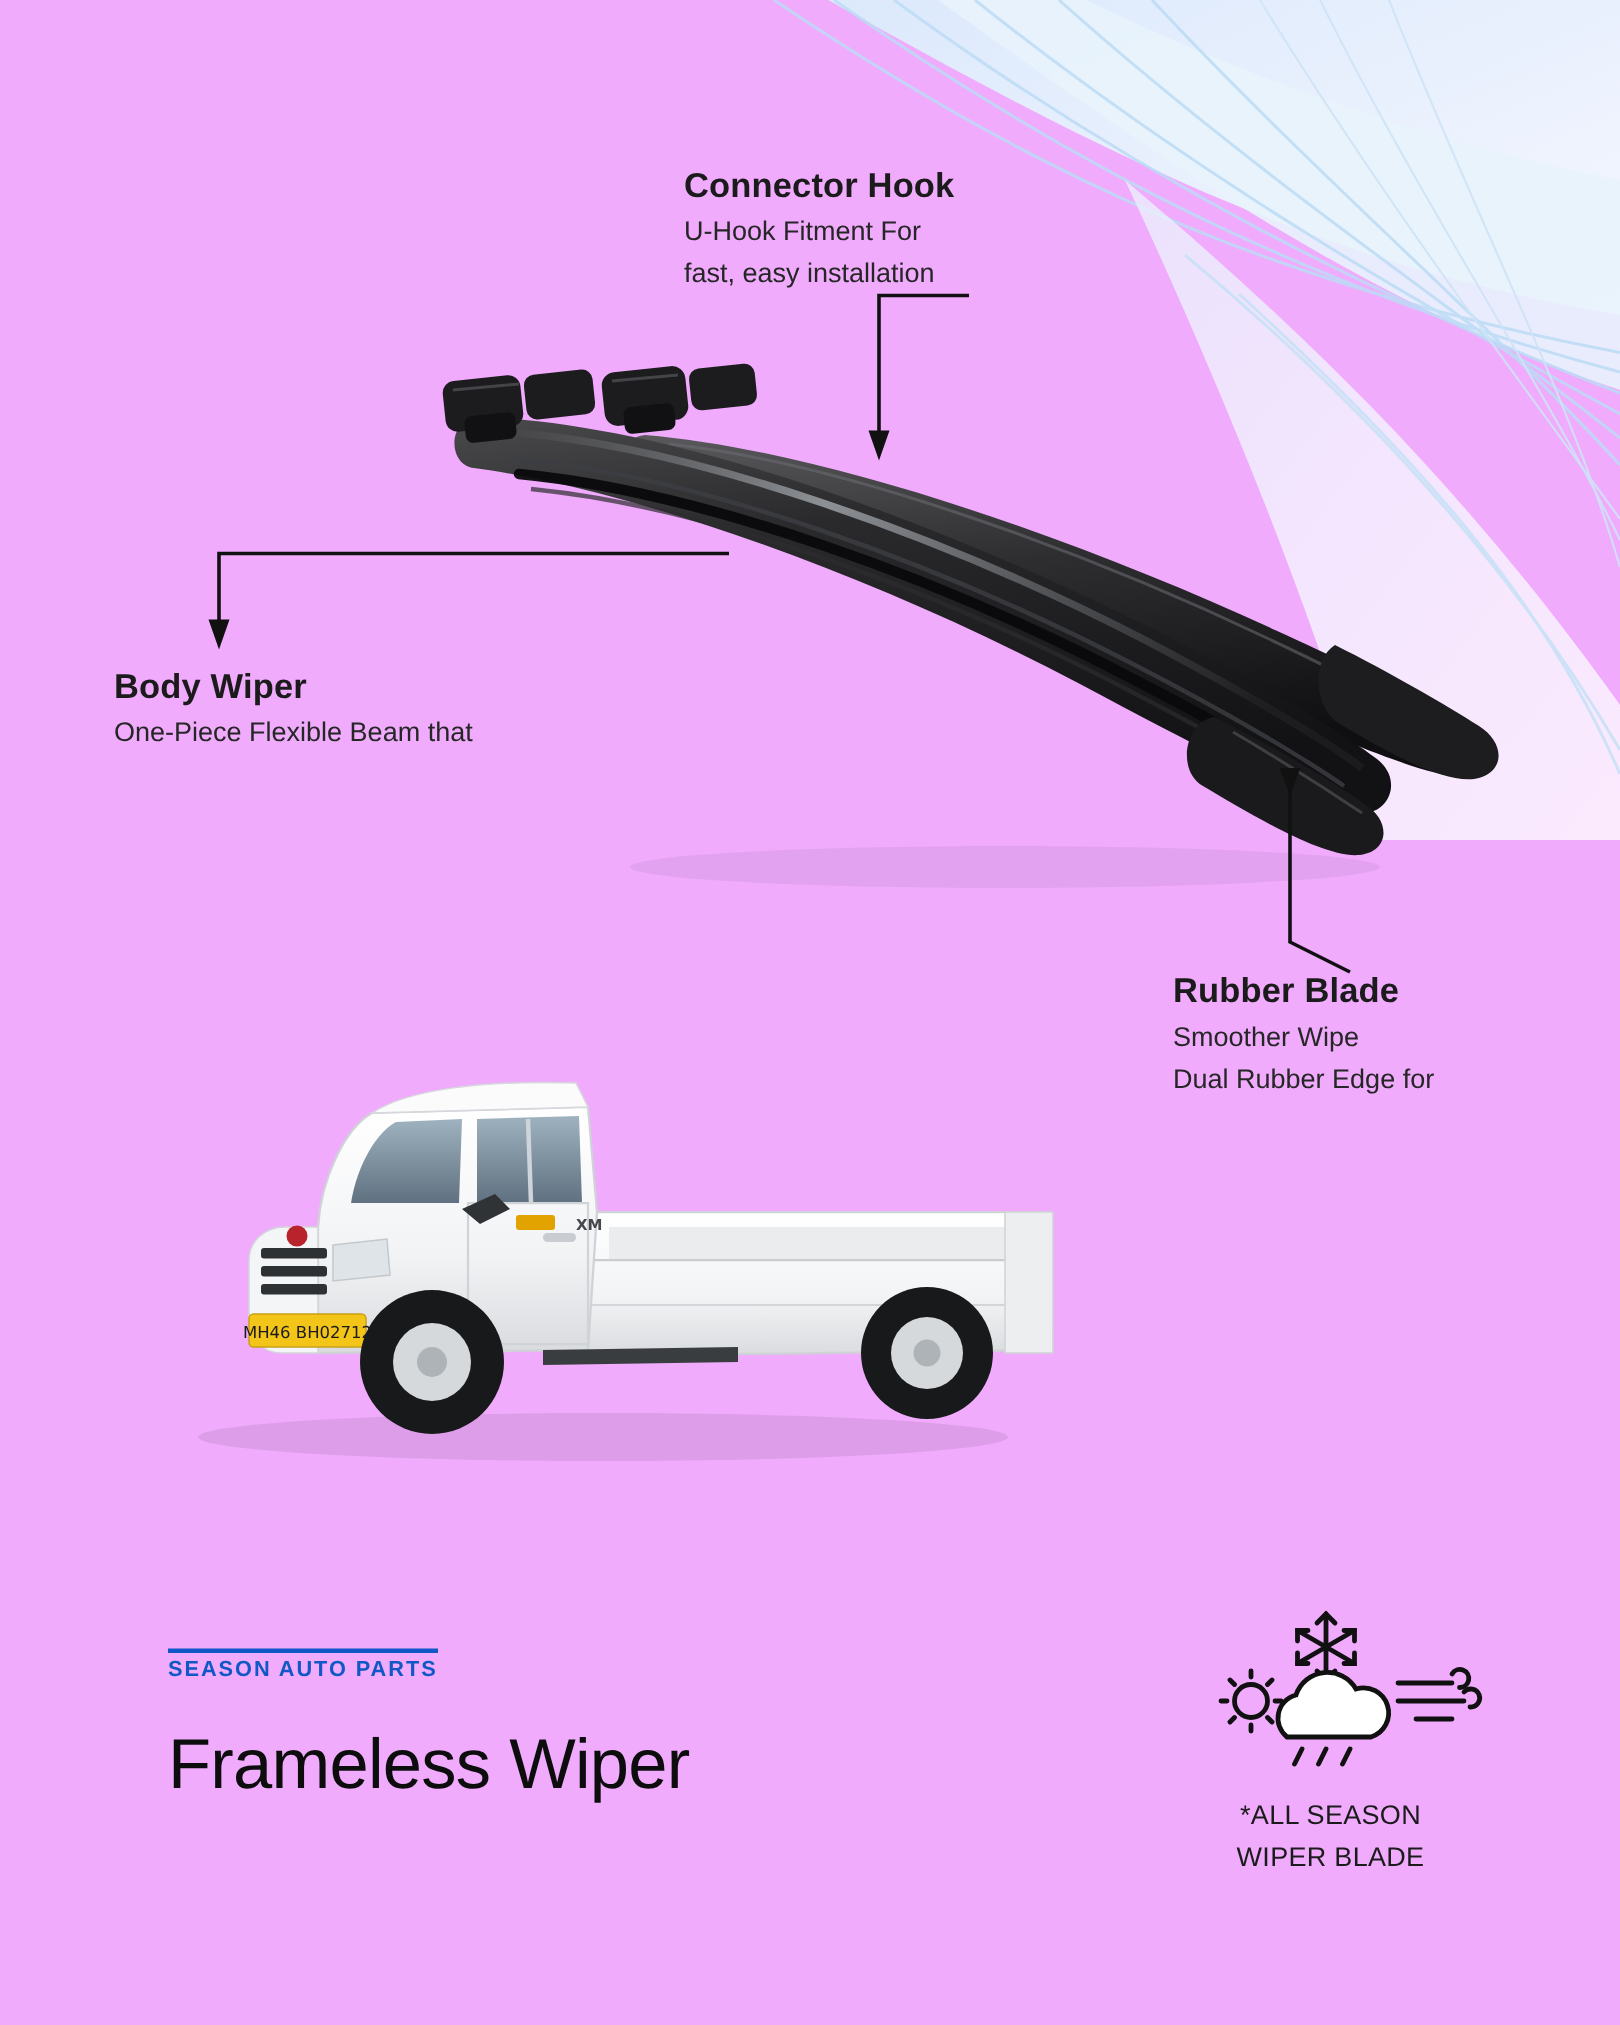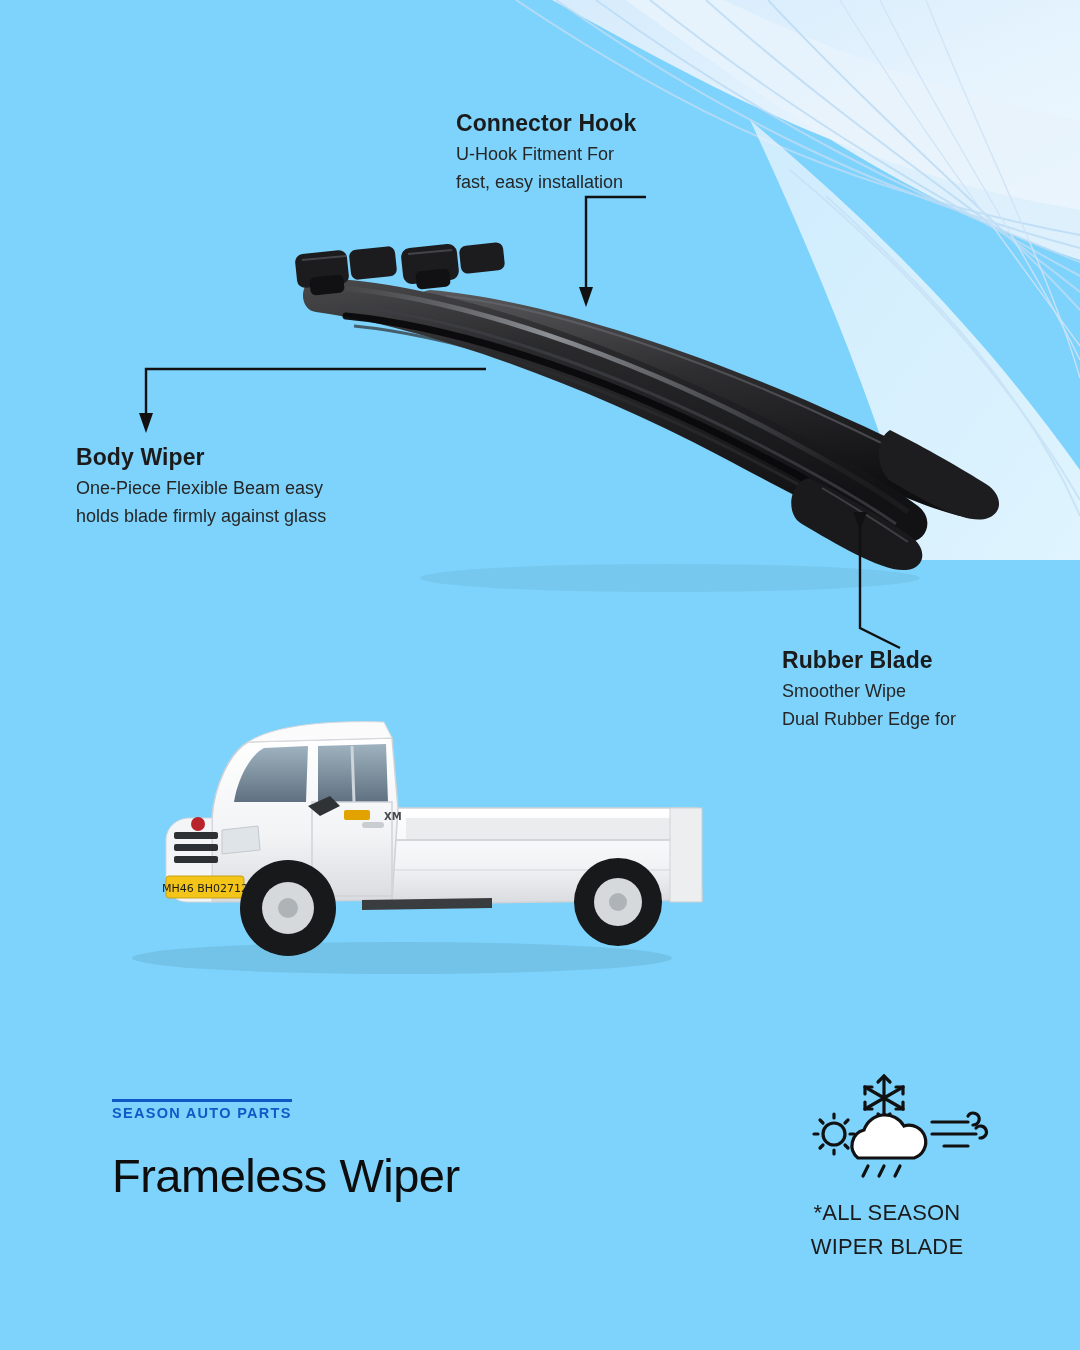--- a/index.html
+++ b/index.html
@@ -5,21 +5,21 @@
   * { box-sizing: border-box; margin: 0; padding: 0; }
   html, body {
     width: 1080px; height: 1350px;
     font-family: "Liberation Sans", sans-serif;
     background: #ffffff;
     overflow: hidden;
   }
   .page {
     position: relative;
     width: 1080px; height: 1350px;
-    background: #7dd3fc;
+    background: #f0abfc;
     overflow: hidden;
   }
 
   
   .swoosh-wrap {
     position: absolute;
     top: 0; right: 0;
     width: 760px; height: 560px;
     overflow: hidden;
     pointer-events: none;
@@ -109,21 +109,21 @@
   
   .season {
     position: absolute;
     right: 78px; top: 1072px;
     width: 230px;
     text-align: center;
   }
   .season-icon { height: 110px; }
   .season-text {
     margin-top: 16px;
-    font-size: 22px;
+    font-size: 18px;
     color: #1b1b1b;
     line-height: 1.35;
     letter-spacing: .2px;
   }
 </style>
 </head>
 <body>
 
 <div class="page">
 
@@ -224,22 +224,21 @@
   </div>
   <div class="leader" id="leader-connector">
     <svg width="200" height="115" viewBox="0 0 200 115" xmlns="http://www.w3.org/2000/svg" aria-hidden="true">
       <path d="M196,2 L136,2 L136,96" fill="none" stroke="#111" stroke-width="2.4"></path>
       <path d="M136,112 L129,92 L143,92 Z" fill="#111"></path>
     </svg>
   </div>
 
   <div class="callout" id="callout-body">
     <div class="c-title">Body Wiper</div>
-    <div class="c-desc">One-Piece Flexible Beam easy</div>
-    <div class="c-desc">holds blade firmly against glass</div>
+    <div class="c-desc">One-Piece Flexible Beam that</div>
   </div>
   <div class="leader" id="leader-body">
     <svg width="390" height="80" viewBox="0 0 390 80" xmlns="http://www.w3.org/2000/svg" aria-hidden="true">
       <path d="M366,14 L26,14 L26,62" fill="none" stroke="#111" stroke-width="2.4"></path>
       <path d="M26,78 L19,58 L33,58 Z" fill="#111"></path>
     </svg>
   </div>
 
   <div class="callout" id="callout-rubber">
     <div class="c-title">Rubber Blade</div>

